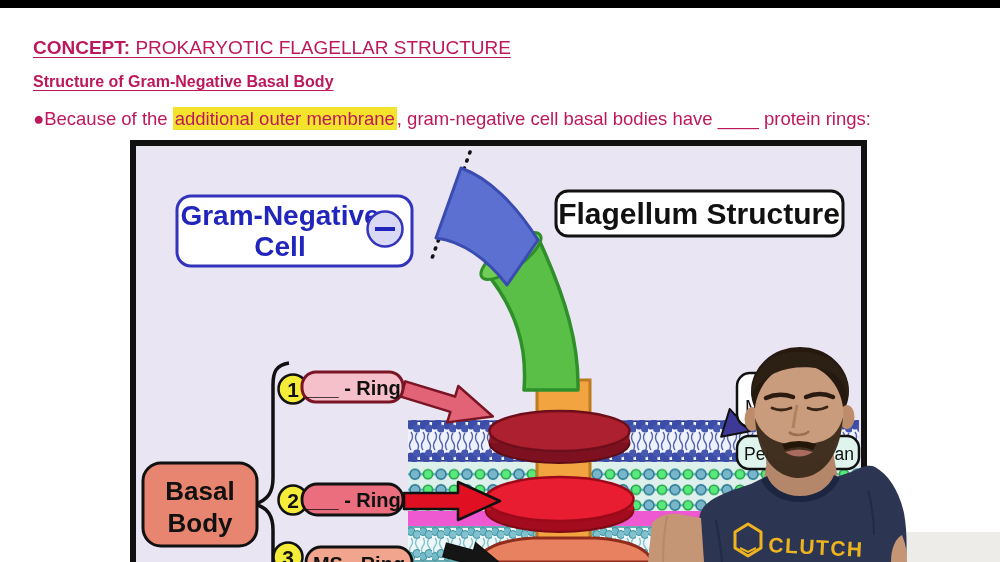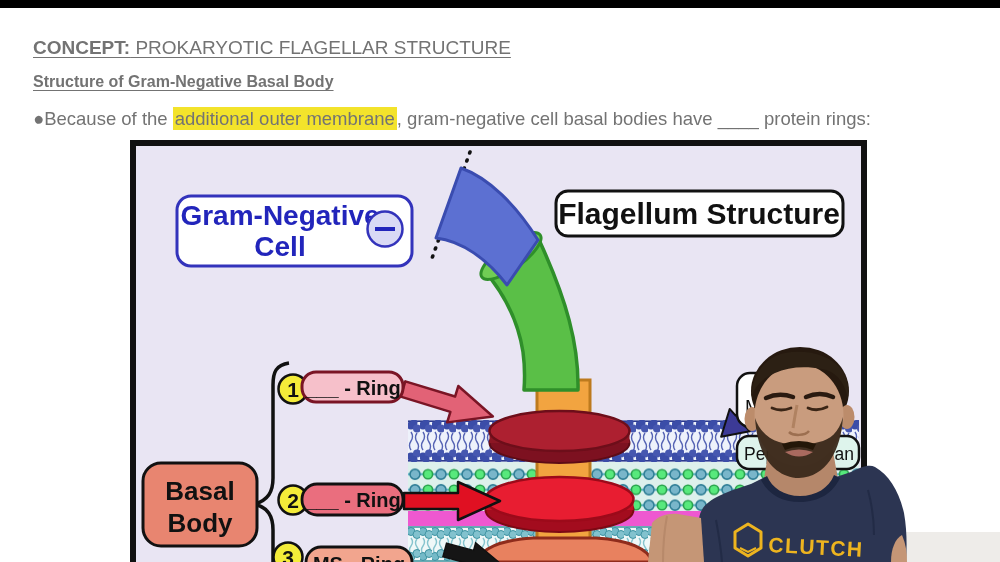--- a/index.html
+++ b/index.html
@@ -1,17 +1,17 @@
 <!DOCTYPE html>
 <html><head>
 <meta charset="utf-8">
 <style>
   html,body{margin:0;padding:0;background:#fff;}
   #stage{position:relative;width:1000px;height:562px;overflow:hidden;background:#ffffff;
-         font-family:"Liberation Sans",sans-serif;color:#737373;}
+         font-family:"Liberation Sans",sans-serif;color:#be185d;}
   .topbar{position:absolute;left:0;top:0;width:1000px;height:8px;background:#000;}
   .hline{position:absolute;left:33px;white-space:nowrap;}
   .l1{top:37px;font-size:19px;}
   .l2{top:73px;font-size:16px;font-weight:bold;}
   .l3{top:108px;font-size:18.5px;}
   .uline{text-decoration:underline;text-underline-offset:3px;}
   .b{font-weight:bold;}
   .hl{background:#f3e32b;padding:1px 2px;}
   svg text{font-family:"Liberation Sans",sans-serif;}
   #diagram-svg{position:absolute;left:0;top:0;}

